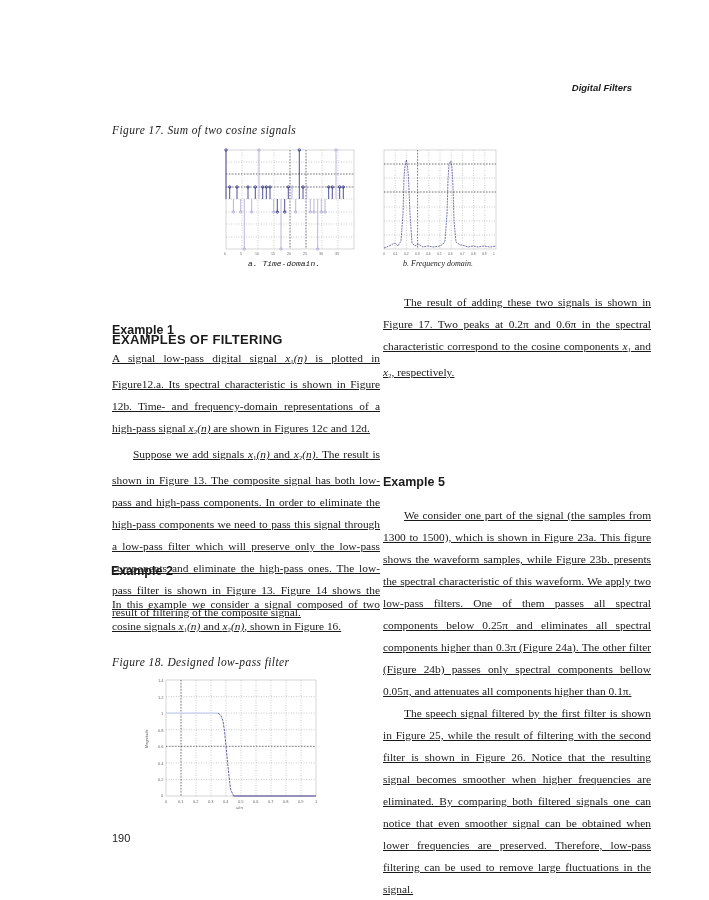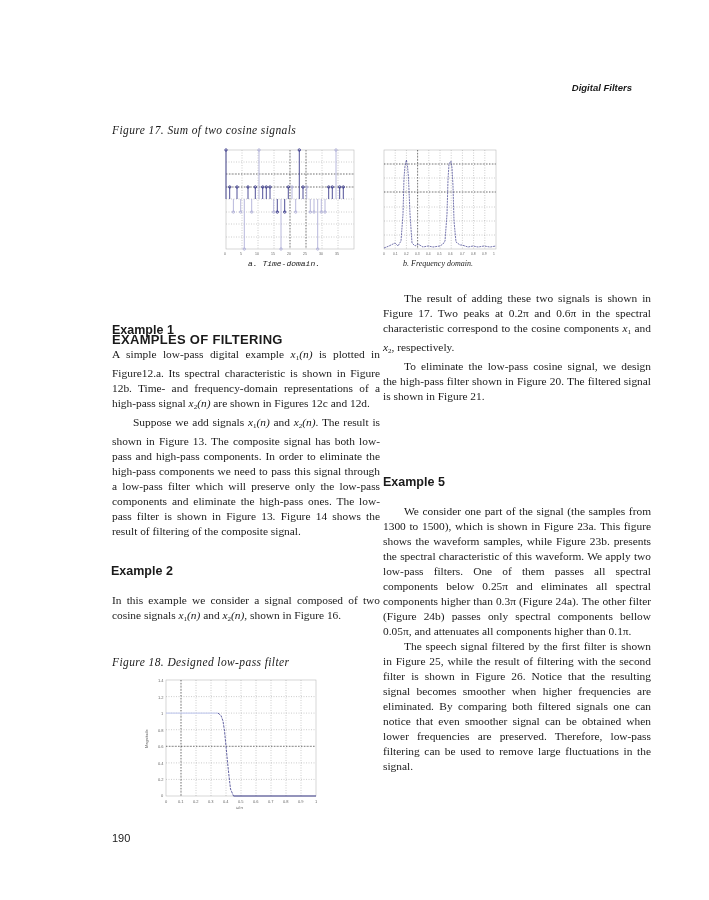--- a/index.html
+++ b/index.html
@@ -3,21 +3,21 @@
 <meta charset="utf-8">
 <style>
   html, body { margin:0; padding:0; background:#ffffff; }
   body { width:709px; height:900px; position:relative; overflow:hidden; font-family:"Liberation Serif", serif; color:#1a1a1a; }
   .abs { position:absolute;padding-left:28px; }
   .header { left:0; top:82px; width:604px; text-align:right; font-family:"Liberation Sans", sans-serif; font-weight:bold; font-style:italic; font-size:9.5px; }
   .fig-caption { font-style:italic; font-size:11.5px; letter-spacing:0.4px; }
   .sub-cap { font-style:italic; font-size:8px; text-align:center; }
   .sec-title { font-family:"Liberation Sans", sans-serif; font-weight:bold; font-size:13px; letter-spacing:0.3px; }
   .ex-title { font-family:"Liberation Sans", sans-serif; font-weight:bold; font-size:12.5px; }
-  .para { font-size:11.4px; line-height:15px; text-align:justify; margin:0; }
+  .para { font-size:11.4px; line-height:22px; text-align:justify; margin:0;text-decoration:underline; }
   .para.indent { text-indent:21px; }
   .col { width:268px; }
   .pagenum { font-family:"Liberation Sans", sans-serif; font-size:11px; }
   svg text { font-family:"Liberation Sans", sans-serif; }
   sub { font-size:7px; vertical-align:-2px; }
   i { font-style:italic; }
 </style>
 </head>
 <body>
 
@@ -168,21 +168,21 @@
         <text x="115" y="109">1</text>
     </g>
   </svg>
 </div>
 <div class="abs sub-cap" style="left:355px; top:259px; width:110px;">b. Frequency domain.</div>
 
 <div class="abs sec-title" style="left:84px; top:292px;margin-top:40px;">EXAMPLES OF FILTERING</div>
 <div class="abs ex-title" style="left:84px; top:323px;">Example 1</div>
 
 <div class="abs col" style="left:84px; top:347px;">
-  <p class="para"><span>A simple low-pass digital example </span><i>x</i><sub>1</sub><i>(n)</i><span> is plotted in Figure12.a. Its spectral characteristic is shown in Figure 12b. Time- and frequency-domain representations of a high-pass signal </span><i>x</i><sub>2</sub><i>(n)</i><span> are shown in Figures 12c and 12d.</span></p>
+  <p class="para"><span>A signal low-pass digital signal </span><i>x</i><sub>1</sub><i>(n)</i><span> is plotted in Figure12.a. Its spectral characteristic is shown in Figure 12b. Time- and frequency-domain representations of a high-pass signal </span><i>x</i><sub>2</sub><i>(n)</i><span> are shown in Figures 12c and 12d.</span></p>
   <p class="para indent"><span>Suppose we add signals </span><i>x</i><sub>1</sub><i>(n)</i><span> and </span><i>x</i><sub>2</sub><i>(n)</i><span>. The result is shown in Figure 13. The composite signal has both low-pass and high-pass components. In order to eliminate the high-pass components we need to pass this signal through a low-pass filter which will preserve only the low-pass components and eliminate the high-pass ones. The low-pass filter is shown in Figure 13. Figure 14 shows the result of filtering of the composite signal.</span></p>
 </div>
 
 <div class="abs ex-title" style="left:83px; top:564px;">Example 2</div>
 <div class="abs col" style="left:84px; top:593px;">
   <p class="para"><span> In this example we consider a signal composed of two cosine signals </span><i>x</i><sub>1</sub><i>(n)</i><span> and </span><i>x</i><sub>2</sub><i>(n)</i><span>, shown in Figure 16.</span></p>
 </div>
 
 <div class="abs fig-caption" style="left:84px; top:656px;">Figure 18. Designed low-pass filter</div>
 
@@ -232,21 +232,20 @@
       <text x="158" y="127">0.9</text>
         <text x="175" y="127">1</text>
       <text x="96" y="133">ω/π</text>
       <text x="8" y="72" transform="rotate(-90 8 72)">Magnitude</text>
     </g>
   </svg>
 </div>
 
 <div class="abs col" style="left:355px; top:291px;">
   <p class="para indent"><span>The result of adding these two signals is shown in Figure 17. Two peaks at 0.2π and 0.6π in the spectral characteristic correspond to the cosine components </span><i>x</i><sub>1</sub><span> and </span><i>x</i><sub>2</sub><span>, respectively.</span></p>
-  <p class="para indent">To eliminate the low-pass cosine signal, we design the high-pass filter shown in Figure 20. The filtered signal is shown in Figure 21.</p>
 </div>
 
 <div class="abs ex-title" style="left:355px; top:475px;">Example  5</div>
 
 <div class="abs col" style="left:355px; top:504px;">
   <p class="para indent">We consider one part of the signal (the samples from 1300 to 1500), which is shown in Figure 23a. This figure shows the waveform samples, while Figure 23b. presents the spectral characteristic of this waveform. We apply two low-pass filters. One of them passes all spectral components below 0.25π and eliminates all spectral components higher than 0.3π (Figure 24a). The other filter (Figure 24b) passes only spectral components bellow 0.05π, and attenuates all components higher than  0.1π.</p>
   <p class="para indent">The speech signal filtered by the first filter is shown in Figure 25, while the result of filtering with the second filter is shown in Figure 26. Notice that the resulting signal becomes smoother when higher frequencies are eliminated. By comparing both filtered signals one can notice that even smoother signal can be obtained when lower frequencies are preserved. Therefore, low-pass filtering can be used to remove large fluctuations in the signal.</p>
 </div>
 
 <div class="abs pagenum" style="left:84px; top:832px;">190</div>

